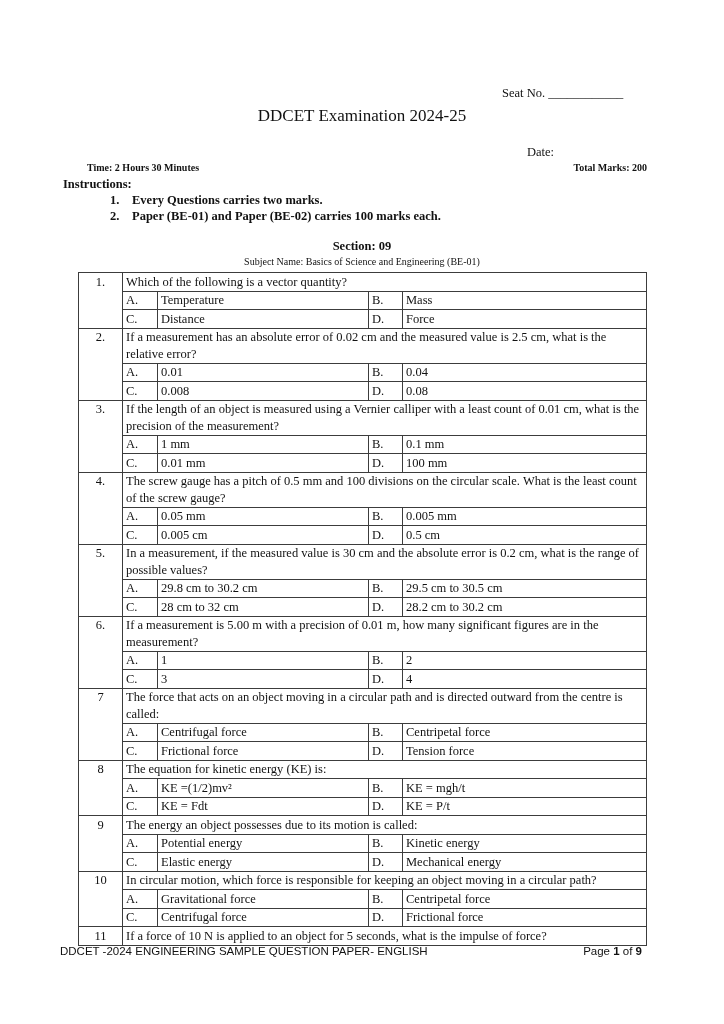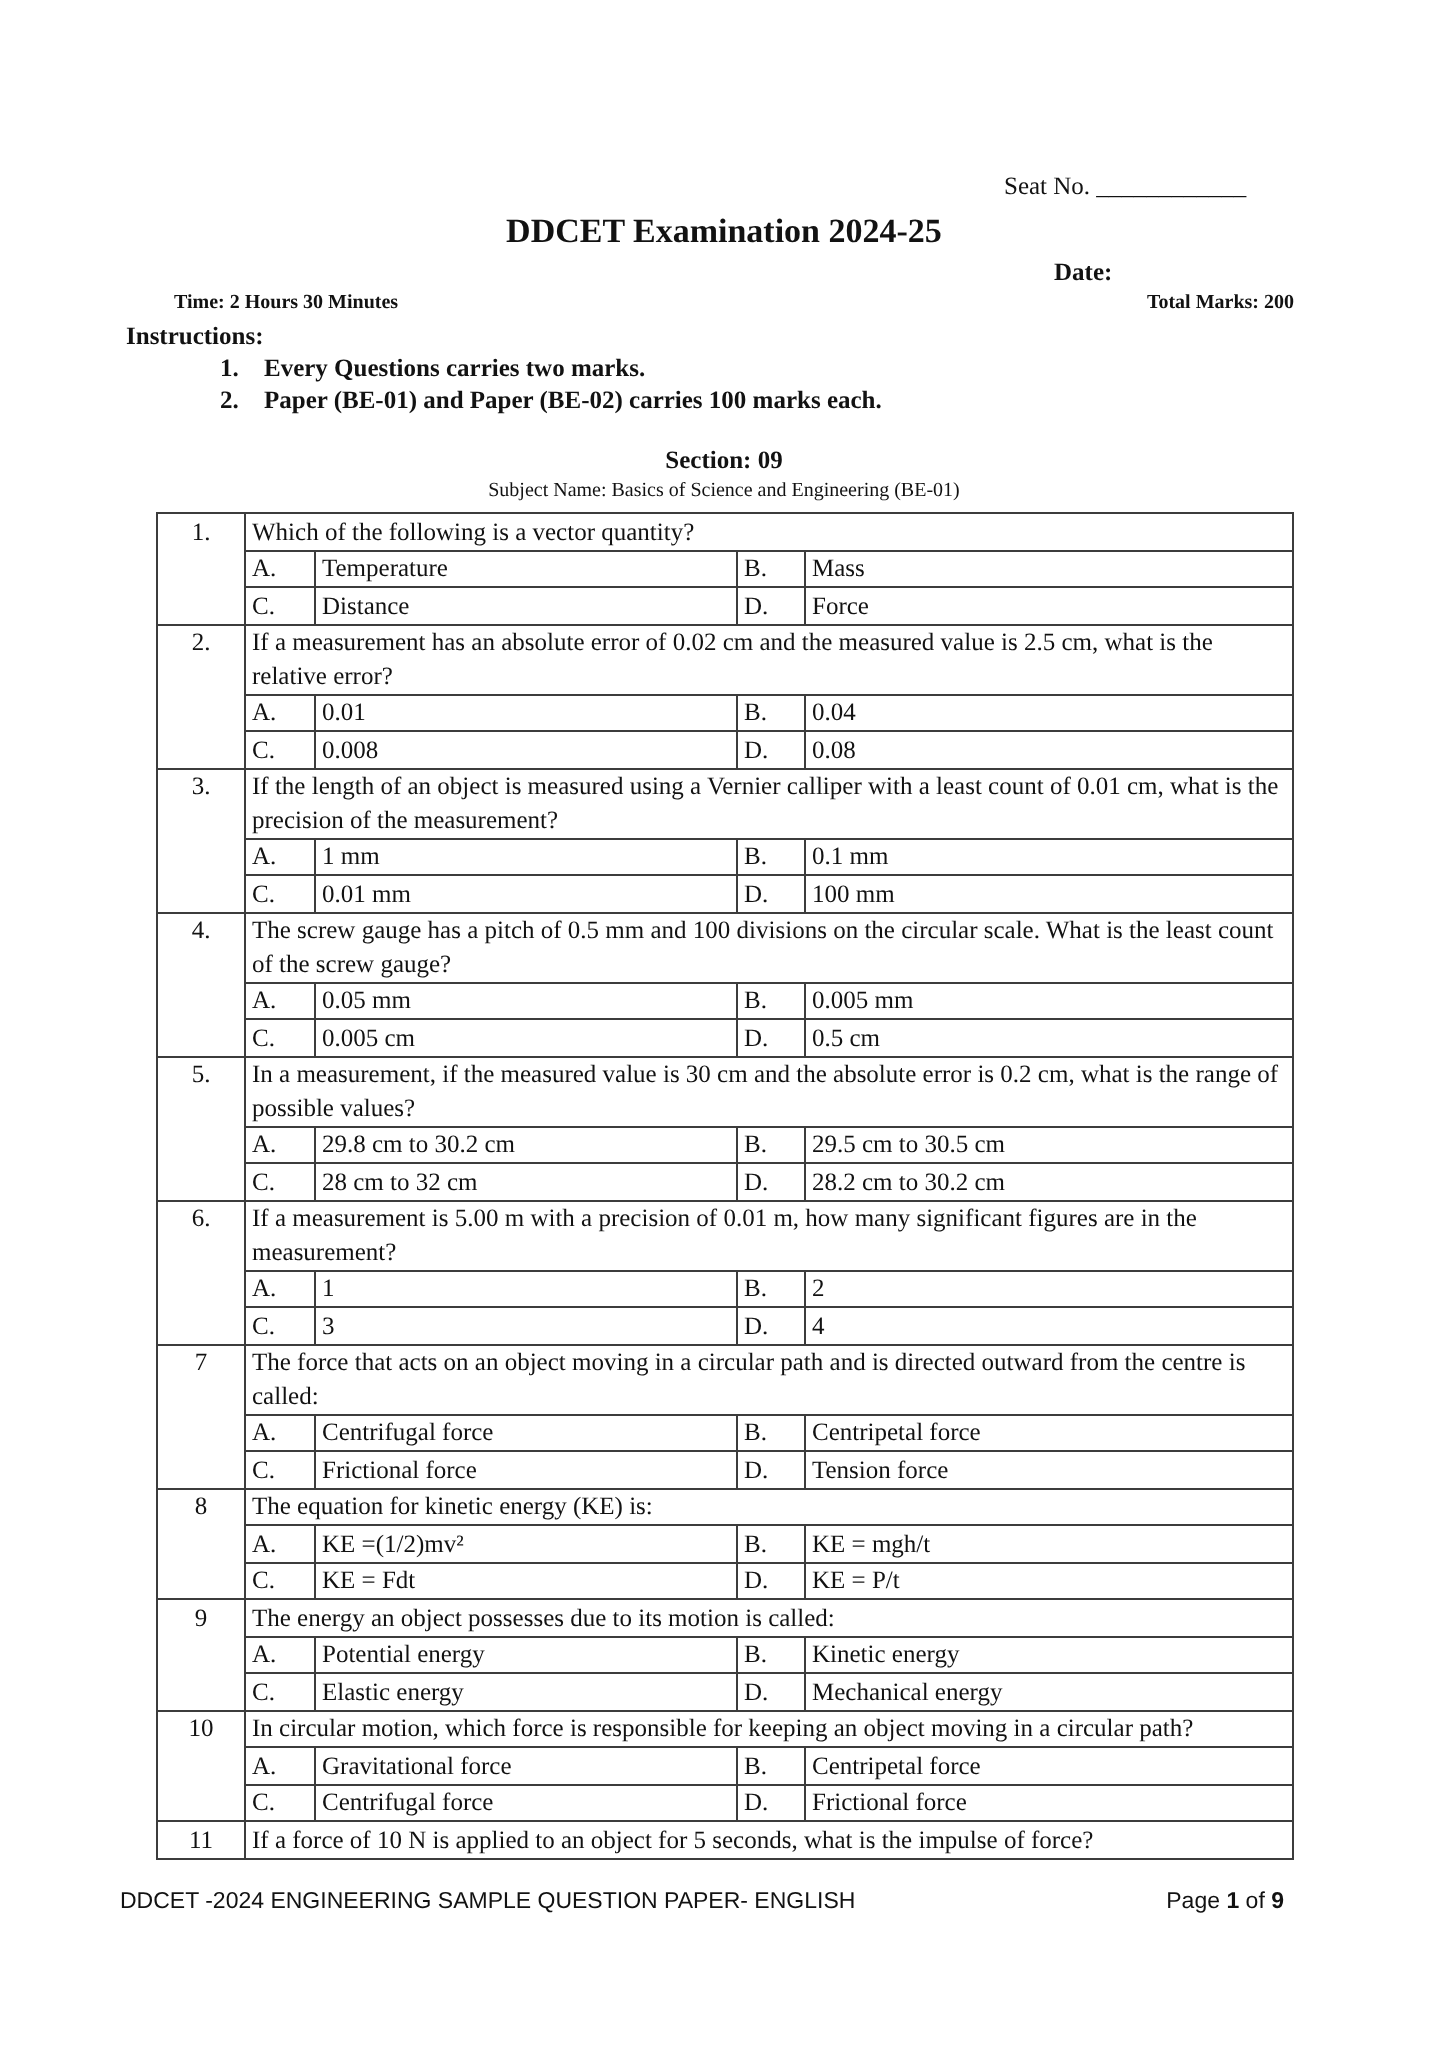--- a/index.html
+++ b/index.html
@@ -3,22 +3,22 @@
 <meta charset="utf-8">
 <style>
   html,body { margin:0; padding:0; background:#ffffff; }
   .page {
     width:724px; height:1024px; box-sizing:border-box; position:relative;
     background:#ffffff; color:#121212;
     font-family:"Liberation Serif", serif;
     padding-top:86px; overflow:hidden;
   }
   .seat { padding-left:502px; font-size:12.5px; line-height:15px; white-space:nowrap; }
-  .title { margin:4px 0 0 0; text-align:center; font-size:17px; font-weight:bold; line-height:21px; }
-  .date-line { padding-left:527px; font-weight:bold; font-size:12.5px; line-height:16px; margin-top:2px; white-space:nowrap; }
+  .title { margin:4px 0 0 0; text-align:center; font-size:17px; font-weight:normal; line-height:21px; }
+  .date-line { padding-left:527px; font-weight:normal; font-size:12.5px; line-height:16px; margin-top:18px; white-space:nowrap; }
   .time-row { display:flex; justify-content:space-between; padding:0 77px 0 87px; font-weight:bold; font-size:10px; line-height:16px; }
   .instr-label { padding-left:63px; font-weight:bold; font-size:12.5px; line-height:16px; }
   .instr-item { display:flex; padding-left:110px; font-weight:bold; font-size:12.5px; line-height:16px; }
   .instr-num { width:22px; flex:none; }
   .section-heading { text-align:center; font-weight:bold; font-size:12.5px; line-height:16px; margin-top:14px; }
   .subject-heading { text-align:center; font-weight:normal; font-size:10px; line-height:16px; }
   .qtable { border-collapse:collapse; margin:2px 0 0 78px; width:568px; table-layout:fixed; font-size:12.5px; }
   .qtable td { border:1px solid #3c3c3c; line-height:16.5px; padding:0.5px 3px; vertical-align:top; }
   .qtable col.c-no { width:44px; }
   .qtable col.c-l1 { width:35px; }

